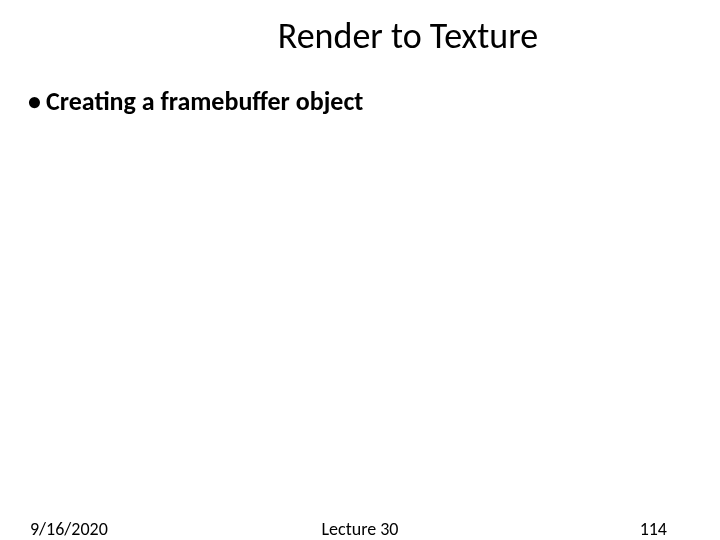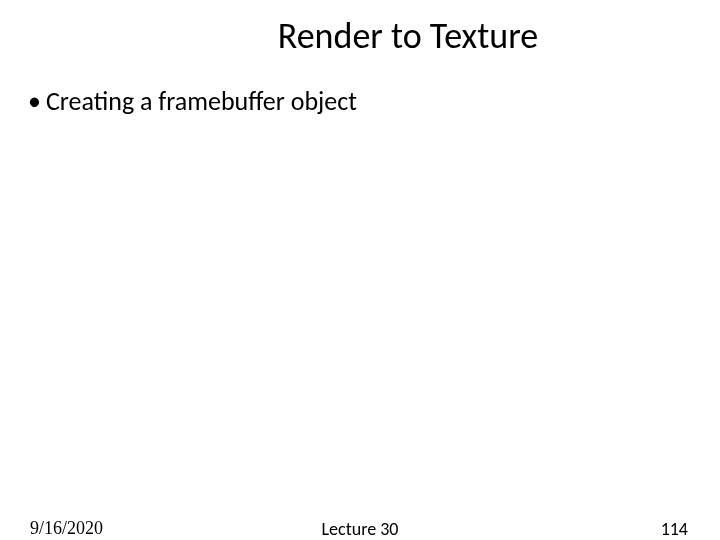--- a/index.html
+++ b/index.html
@@ -26,48 +26,48 @@
     text-align: center;
     font-size: 36px;
     font-weight: 400;
     padding-left: 48px;
   }
   .bullet {
     position: absolute;
     left: 28px;
     font-size: 26px;
     line-height: 1.2;
+    font-weight: bold;
   }
   .bullet .dot {
     display: inline-block;
     width: 18px;
   }
   .b1 { top: 86px; }
   .b2 { top: 421px; }
   .footer {
     position: absolute;
     bottom: 22px;
     left: 0;
     width: 100%;
     font-size: 18px;
   }
   .footer-left {
     position: absolute;
     left: 30px;
-    font-family: Liberation Serif, serif;
   }
   .footer-center {
     position: absolute;
     left: 0;
     width: 100%;
     text-align: center;
   }
   .footer-right {
     position: absolute;
-    right: 32px;
+    right: 53px;
   }
 </style>
 </head>
 <body>
 
 <div class="slide">
   <div class="title">Render to Texture</div>
 
   <div class="bullet b1">
     <span class="dot">•</span><span>Creating a framebuffer object</span>

